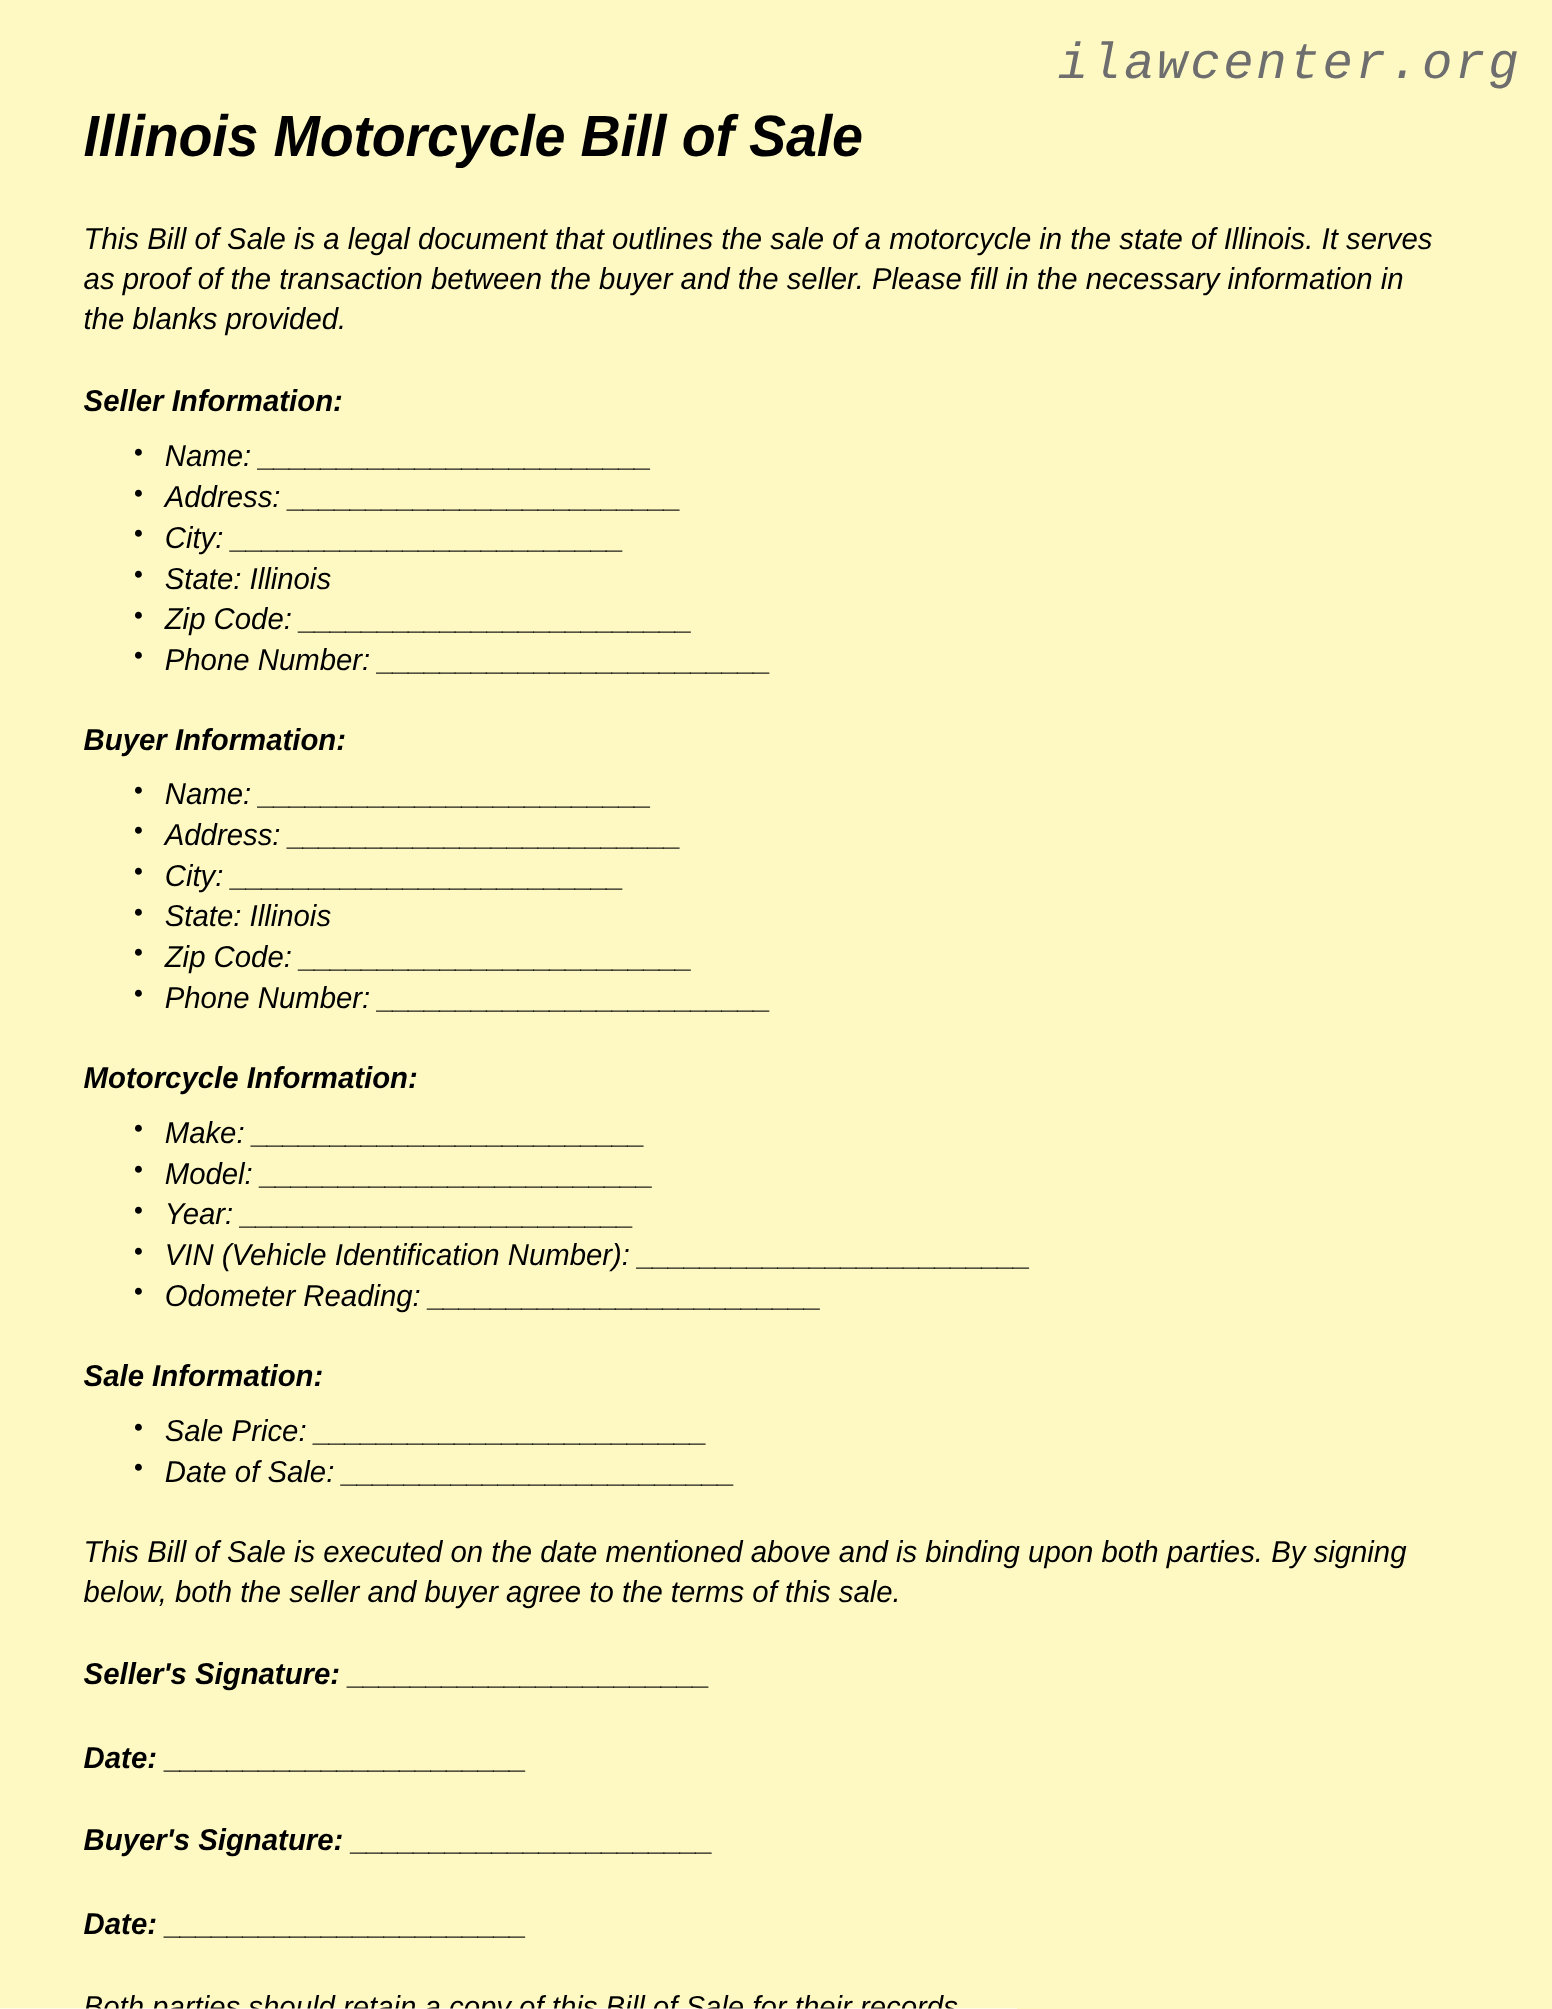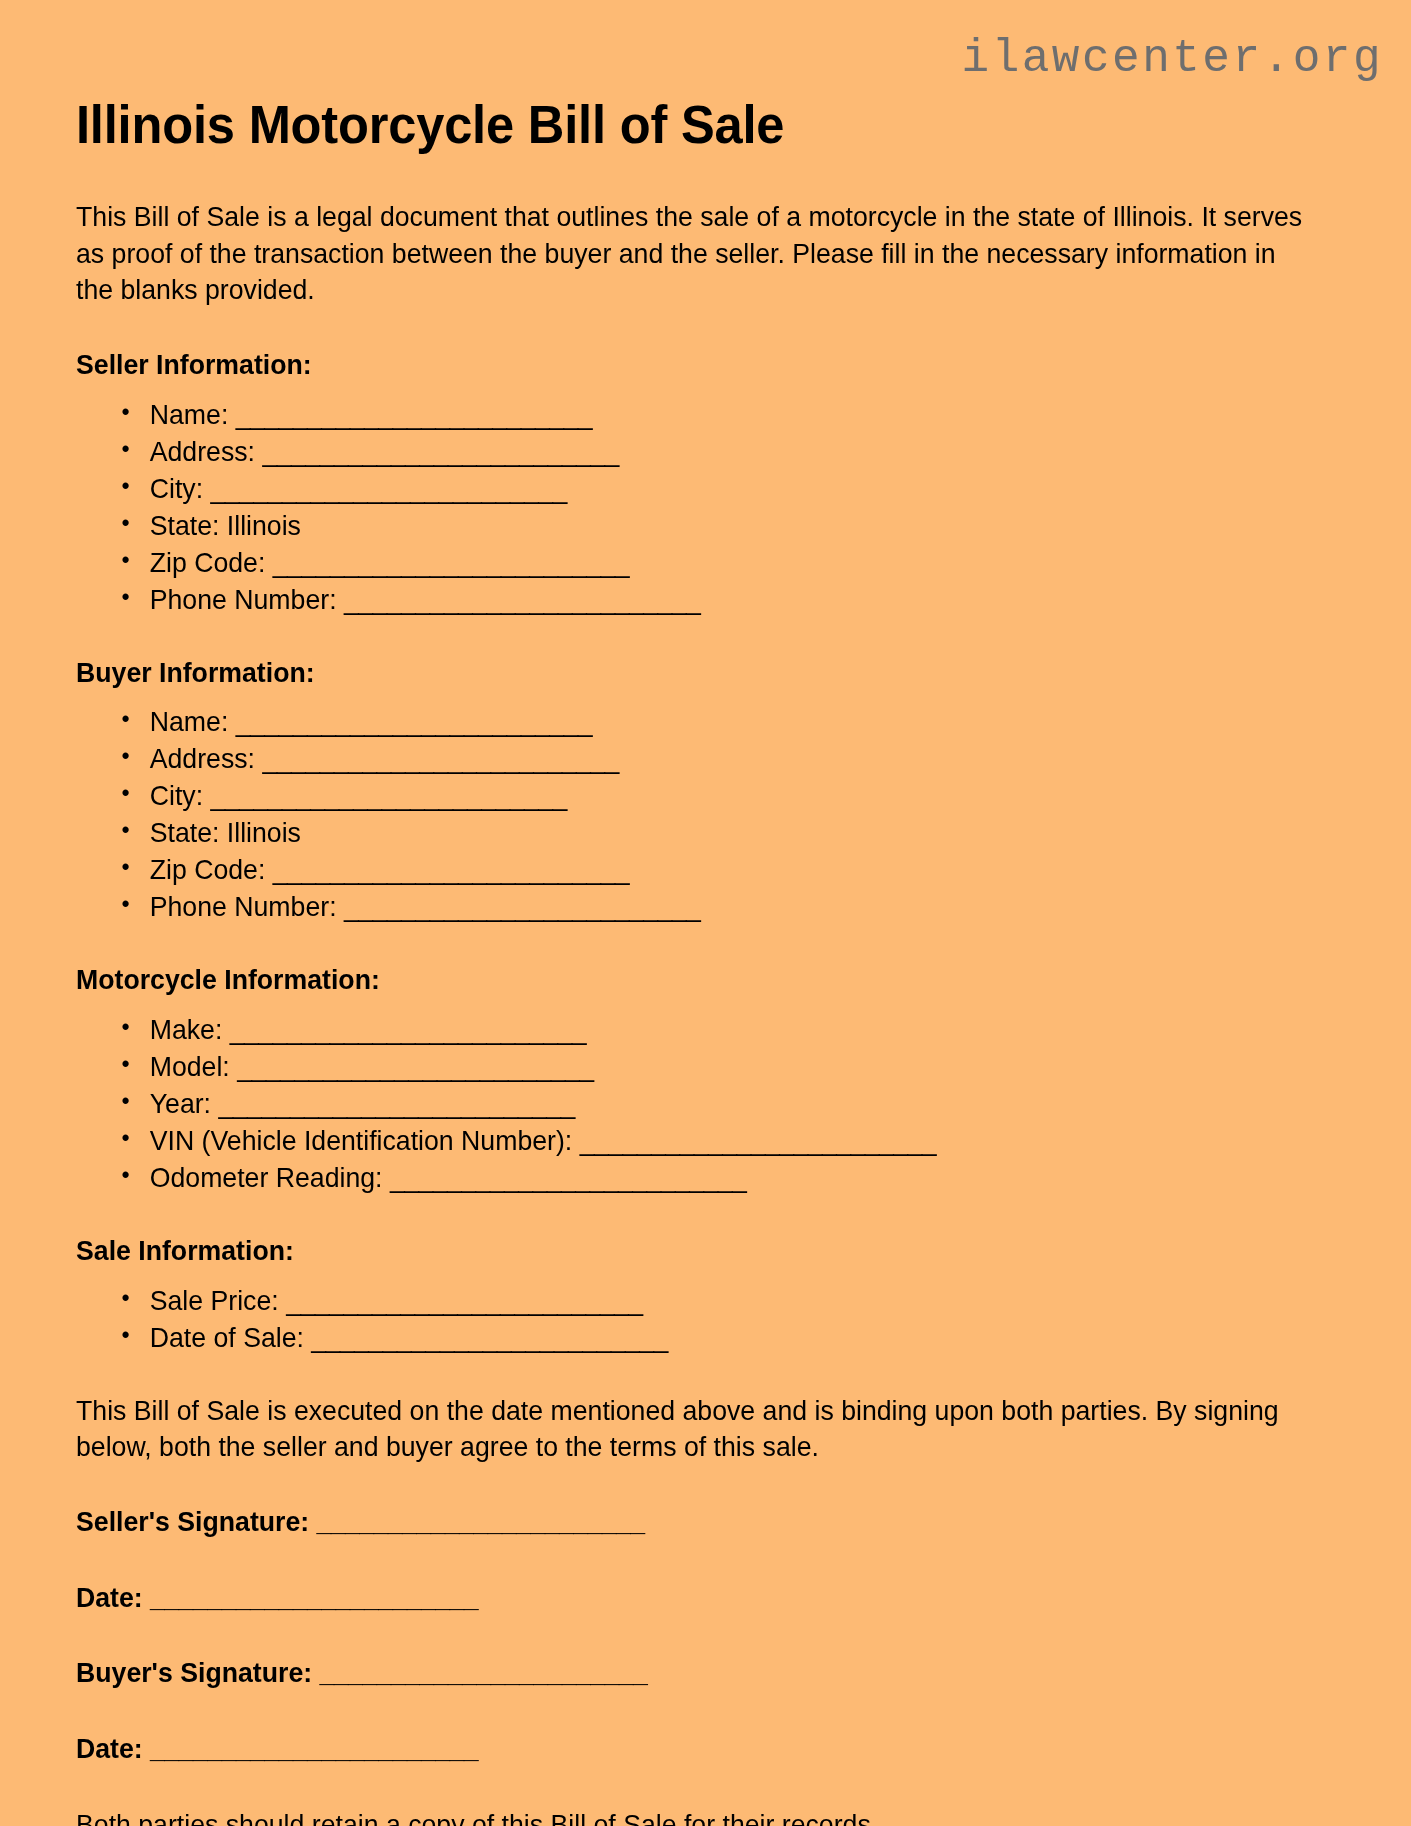--- a/index.html
+++ b/index.html
@@ -15,22 +15,23 @@
     color: #000000;
     overflow: hidden;
   }
 
   .page {
     position: absolute;
     left: 0;
     top: 0;
     width: 1411px;
     height: 1826px;
-    background: #fdba74;
+    background: #fef9c3;
     box-sizing: border-box;
+    font-style: italic;
   }
 
   
   .watermark {
     position: absolute;
     right: 28px;
     top: 36px;
     font-family: "Liberation Mono", "DejaVu Sans Mono", monospace;
     font-size: 46px;
     letter-spacing: 2.5px;

